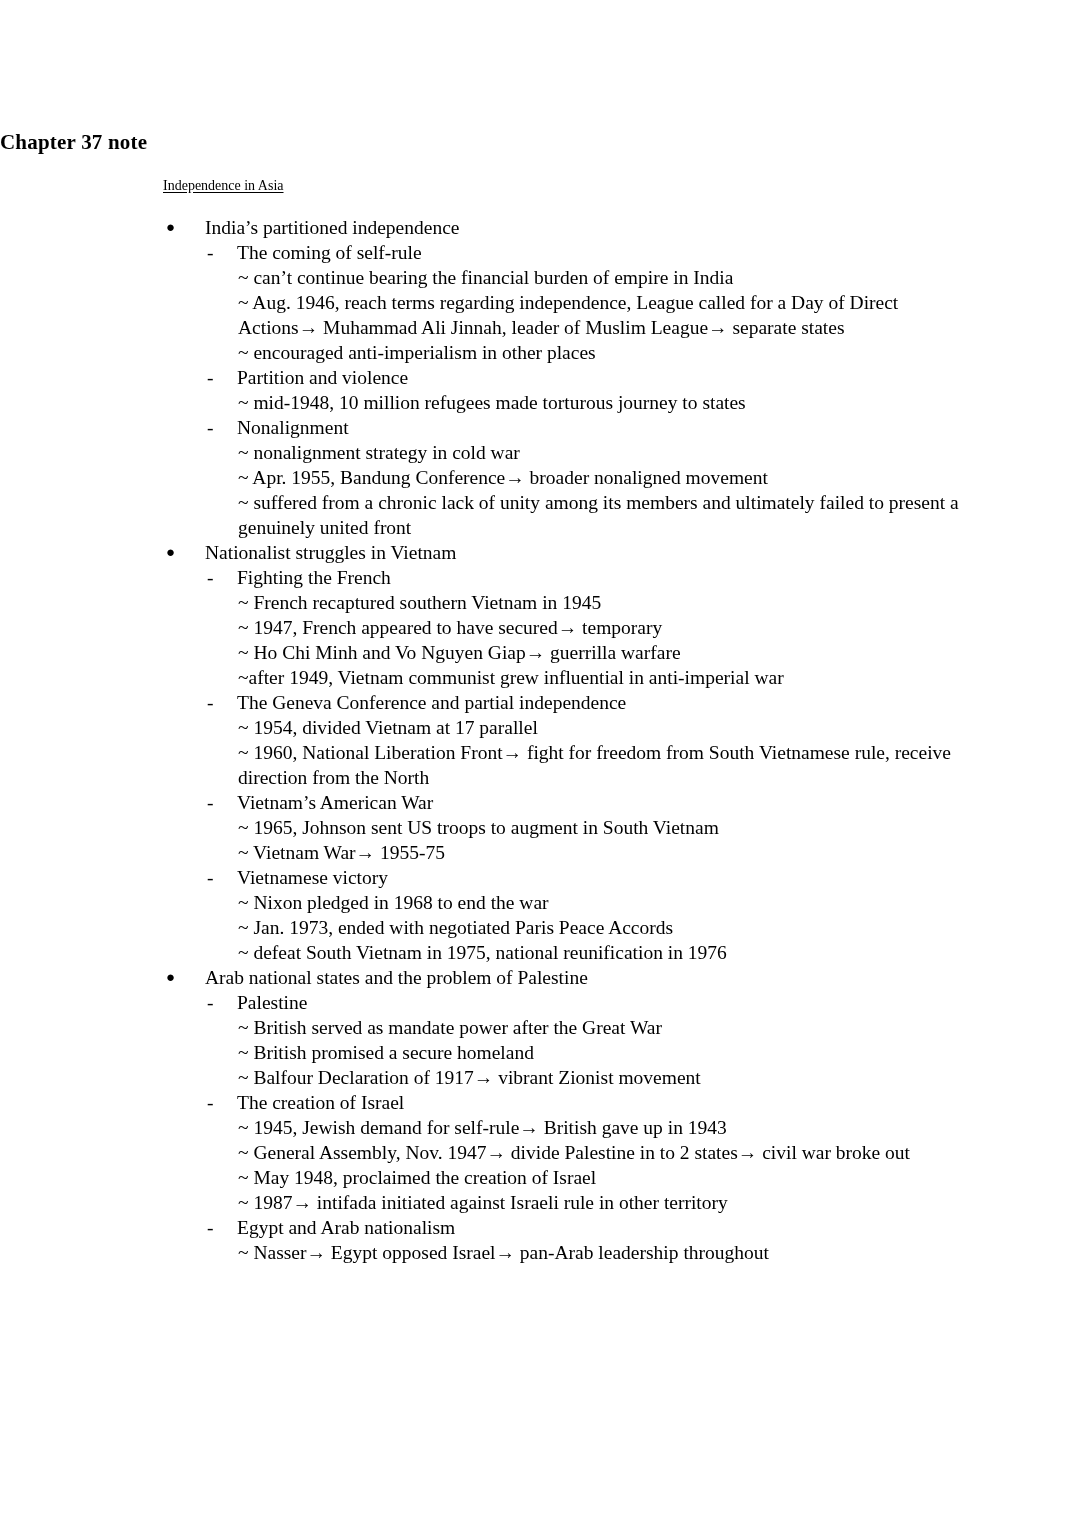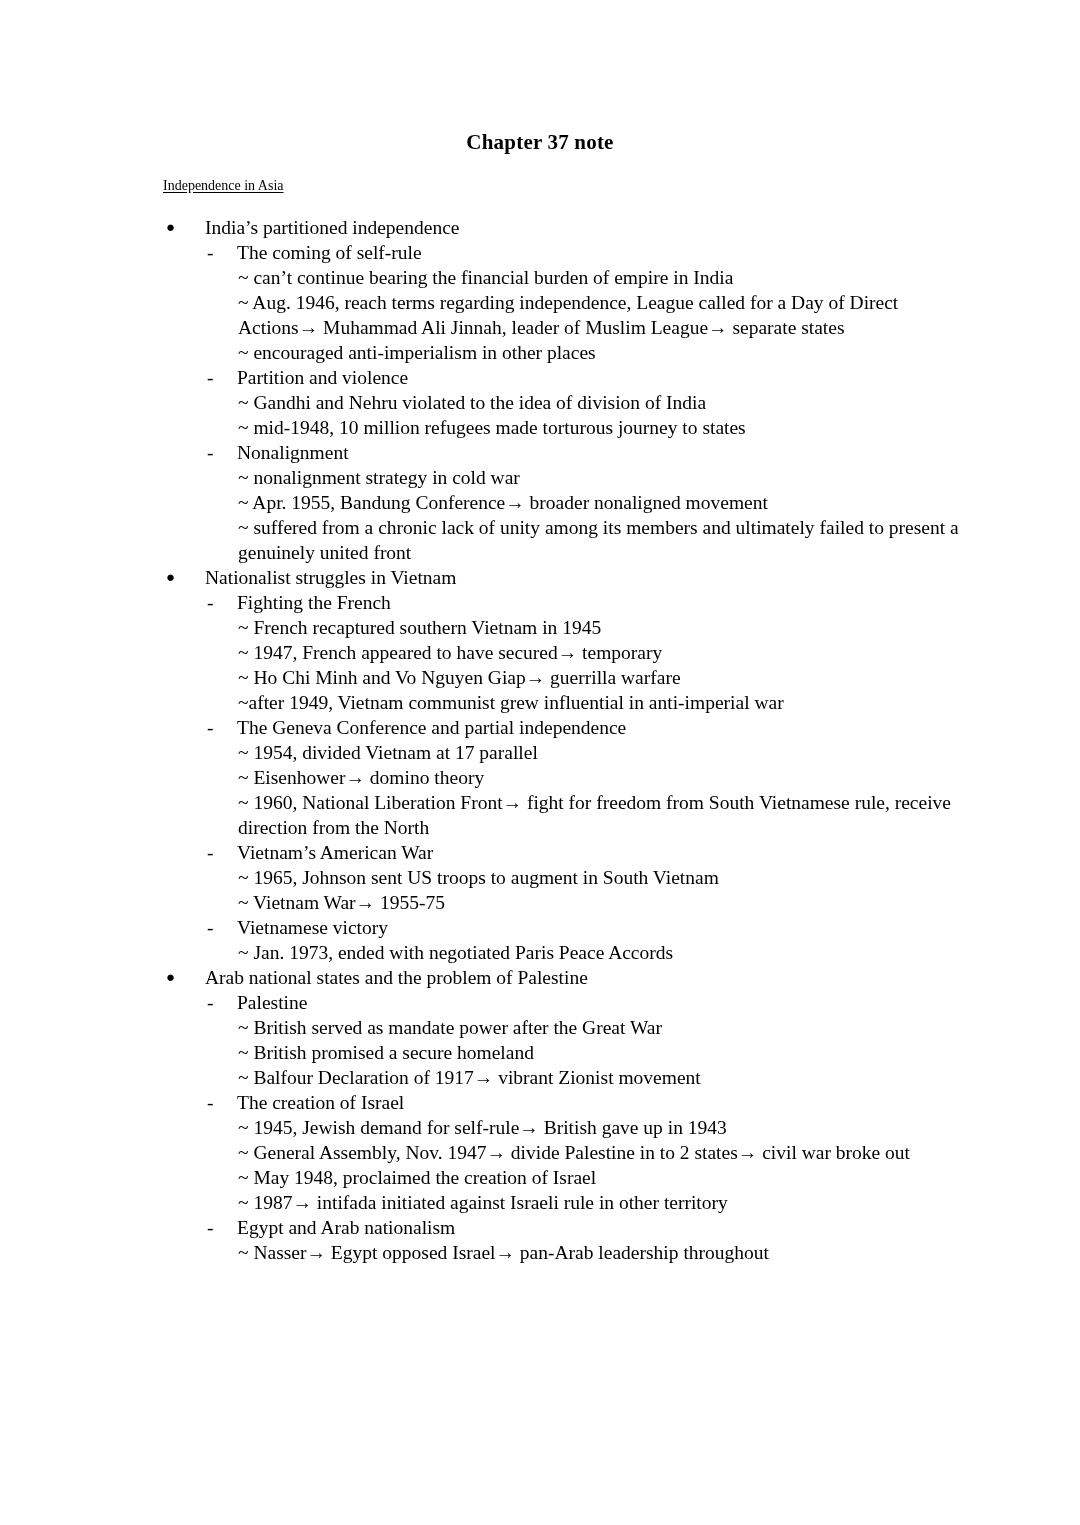--- a/index.html
+++ b/index.html
@@ -25,21 +25,20 @@
     background: #ffffff;
     overflow: hidden;
   }
 
   
   .doc-title {
     position: absolute;
     left: 0;
     top: 130px;
     width: 1080px;
-    text-align: center;
     font-size: 21px;
     font-weight: bold;
     letter-spacing: 0.2px;
     line-height: 25px;
   }
 
   
   .section-heading {
     position: absolute;
     left: 163px;
@@ -120,41 +119,41 @@
 
   <div class="section-heading">Independence in Asia</div>
 
   <div class="outline" id="outline-root">
       <div class="line lvl1"><span class="marker">●</span><span class="txt">India’s partitioned independence</span></div>
       <div class="line lvl2"><span class="marker">-</span><span class="txt">The coming of self-rule</span></div>
       <div class="line lvl3"><span class="txt">~ can’t continue bearing the financial burden of empire in India</span></div>
       <div class="line lvl3"><span class="txt">~ Aug. 1946, reach terms regarding independence, League called for a Day of Direct Actions→ Muhammad Ali Jinnah, leader of Muslim League→ separate states</span></div>
       <div class="line lvl3"><span class="txt">~ encouraged anti-imperialism in other places</span></div>
       <div class="line lvl2"><span class="marker">-</span><span class="txt">Partition and violence</span></div>
-      <div class="line lvl3"><span class="txt">~ Gandhi and Nehru violated to the idea of division of India</span></div>
       <div class="line lvl3"><span class="txt">~ mid-1948, 10 million refugees made torturous journey to states</span></div>
       <div class="line lvl2"><span class="marker">-</span><span class="txt">Nonalignment</span></div>
       <div class="line lvl3"><span class="txt">~ nonalignment strategy in cold war</span></div>
       <div class="line lvl3"><span class="txt">~ Apr. 1955, Bandung Conference→ broader nonaligned movement</span></div>
       <div class="line lvl3"><span class="txt">~ suffered from a chronic lack of unity among its members and ultimately failed to present a genuinely united front</span></div>
       <div class="line lvl1"><span class="marker">●</span><span class="txt">Nationalist struggles in Vietnam</span></div>
       <div class="line lvl2"><span class="marker">-</span><span class="txt">Fighting the French</span></div>
       <div class="line lvl3"><span class="txt">~ French recaptured southern Vietnam in 1945</span></div>
       <div class="line lvl3"><span class="txt">~ 1947, French appeared to have secured→ temporary</span></div>
       <div class="line lvl3"><span class="txt">~ Ho Chi Minh and Vo Nguyen Giap→ guerrilla warfare</span></div>
       <div class="line lvl3"><span class="txt">~after 1949, Vietnam communist grew influential in anti-imperial war</span></div>
       <div class="line lvl2"><span class="marker">-</span><span class="txt">The Geneva Conference and partial independence</span></div>
       <div class="line lvl3"><span class="txt">~ 1954, divided Vietnam at 17 parallel</span></div>
-      <div class="line lvl3"><span class="txt">~ Eisenhower→ domino theory</span></div>
       <div class="line lvl3"><span class="txt">~ 1960, National Liberation Front→ fight for freedom from South Vietnamese rule, receive direction from the North</span></div>
       <div class="line lvl2"><span class="marker">-</span><span class="txt">Vietnam’s American War</span></div>
       <div class="line lvl3"><span class="txt">~ 1965, Johnson sent US troops to augment in South Vietnam</span></div>
       <div class="line lvl3"><span class="txt">~ Vietnam War→ 1955-75</span></div>
       <div class="line lvl2"><span class="marker">-</span><span class="txt">Vietnamese victory</span></div>
+      <div class="line lvl3"><span class="txt">~ Nixon pledged in 1968 to end the war</span></div>
       <div class="line lvl3"><span class="txt">~ Jan. 1973, ended with negotiated Paris Peace Accords</span></div>
+      <div class="line lvl3"><span class="txt">~ defeat South Vietnam in 1975, national reunification in 1976</span></div>
       <div class="line lvl1"><span class="marker">●</span><span class="txt">Arab national states and the problem of Palestine</span></div>
       <div class="line lvl2"><span class="marker">-</span><span class="txt">Palestine</span></div>
       <div class="line lvl3"><span class="txt">~ British served as mandate power after the Great War</span></div>
       <div class="line lvl3"><span class="txt">~ British promised a secure homeland</span></div>
       <div class="line lvl3"><span class="txt">~ Balfour Declaration of 1917→ vibrant Zionist movement</span></div>
       <div class="line lvl2"><span class="marker">-</span><span class="txt">The creation of Israel</span></div>
       <div class="line lvl3"><span class="txt">~ 1945, Jewish demand for self-rule→ British gave up in 1943</span></div>
       <div class="line lvl3"><span class="txt">~ General Assembly, Nov. 1947→ divide Palestine in to 2 states→ civil war broke out</span></div>
       <div class="line lvl3"><span class="txt">~ May 1948, proclaimed the creation of Israel</span></div>
       <div class="line lvl3"><span class="txt">~ 1987→ intifada initiated against Israeli rule in other territory</span></div>

